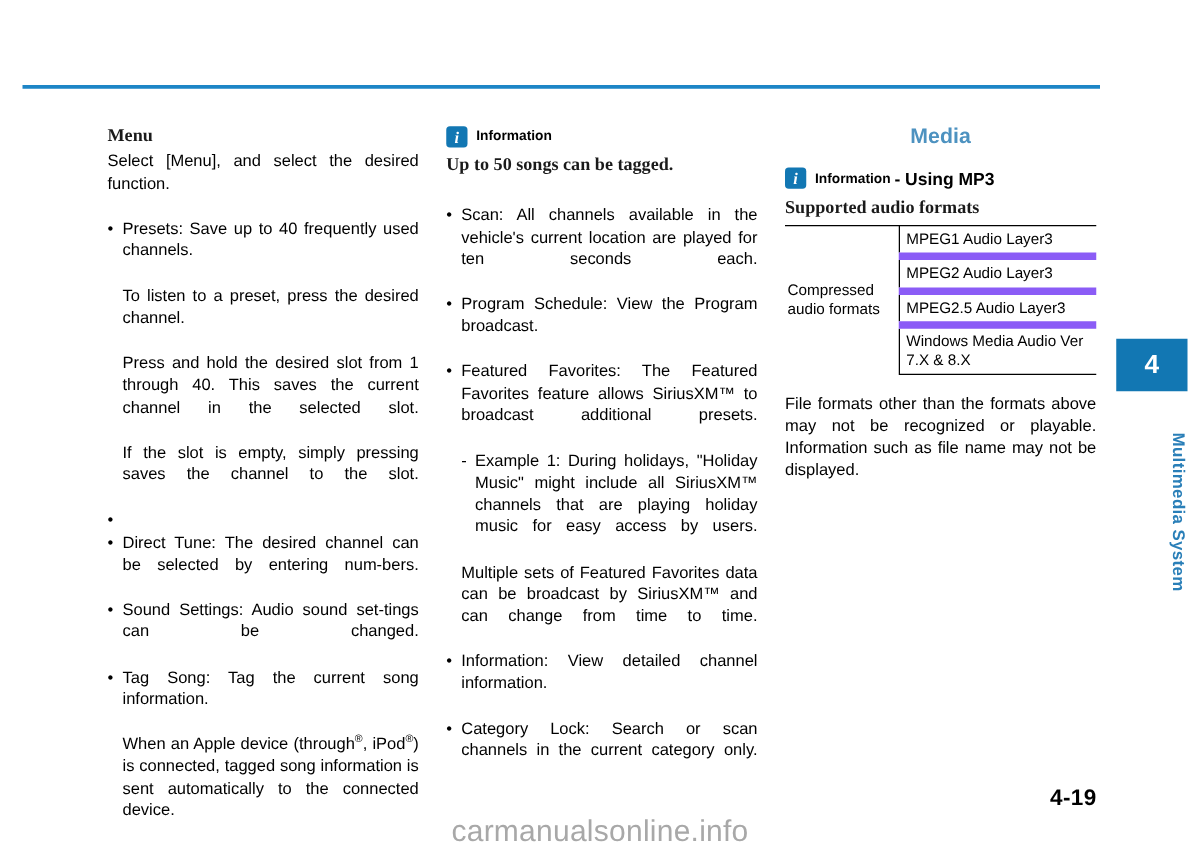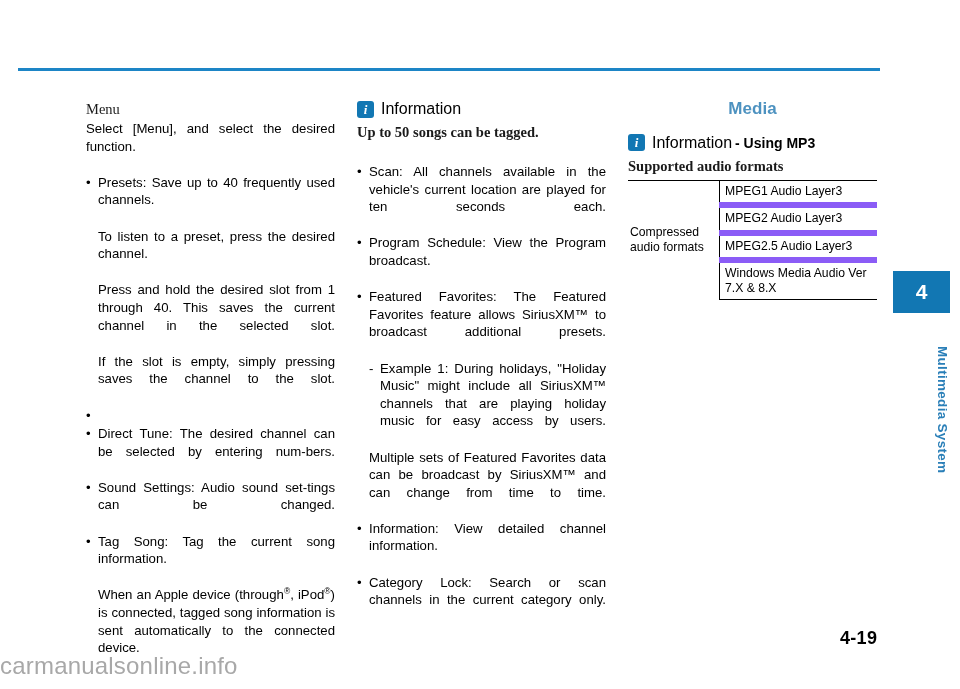--- a/index.html
+++ b/index.html
@@ -84,21 +84,21 @@
   .para::after, .bullet::after, .dash::after, .indent::after {
     content: "";
     display: inline-block;
     width: 100%;
   }
 
   
   h3.serif-head {
     margin: 0 0 2px 0;
     font-family: "Liberation Serif", serif;
-    font-weight: normal;
+    font-weight: bold;
     font-size: 14.5px;
     line-height: 18px;
     color: #1a1a1a;
   }
 
   .media-head {
     margin: 0 0 16px 0;
     font-size: 17px;
     font-weight: bold;
     color: #4d92c0;
@@ -120,22 +120,22 @@
     font-family: "Liberation Serif", serif;
     font-style: italic;
     font-weight: bold;
     font-size: 13px;
     line-height: 17px;
     text-align: center;
     margin-right: 7px;
     flex: 0 0 auto;
   }
   .info-title {
-    font-size: 16px;
-    font-weight: normal;
+    font-size: 11px;
+    font-weight: bold;
     line-height: 18px;
   }
   .info-suffix {
     font-size: 14px;
     font-weight: bold;
     line-height: 18px;
     margin-left: 3px;
   }
 
   .serif-sub {
@@ -213,21 +213,21 @@
     font-size: 18px;
     font-weight: bold;
     color: #000;
     letter-spacing: .3px;
   }
   .watermark {
     position: absolute;
     left: 0;
     top: 652px;
     width: 960px;
-    text-align: left;
+    text-align: center;
     font-size: 24px;
     color: #a8a8a8;
     letter-spacing: .2px;
     font-family: "Liberation Sans", sans-serif;
   }
 
   sup.reg { font-size: 8.5px; vertical-align: super; line-height: 0; }
 </style>
 </head>
 <body>
@@ -352,20 +352,21 @@
     </tr>
     <tr>
       <td>MPEG2.5 Audio Layer3</td>
     </tr>
     <tr>
       <td>Windows Media Audio Ver 7.X &amp; 8.X</td>
     </tr>
   </tbody>
     </table>
 
+  <p class="para">File formats other than the formats above may not be recognized or playable. Information such as file name may not be displayed.</p>
 
 </div>
 
 <div class="side-tab">4</div>
 <div class="side-tab-label">Multimedia System</div>
 
 <div class="page-no">4-19</div>
 <div class="watermark">carmanualsonline.info</div>
 
 </body></html>

